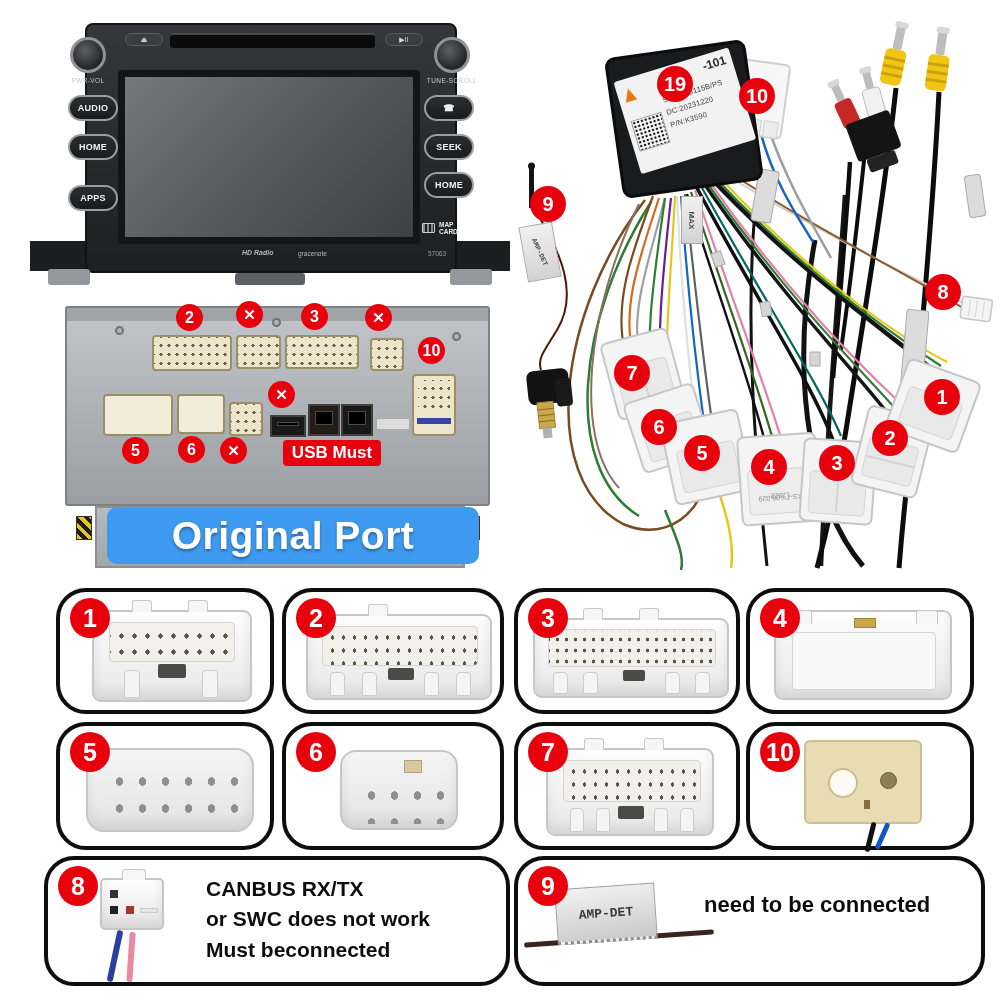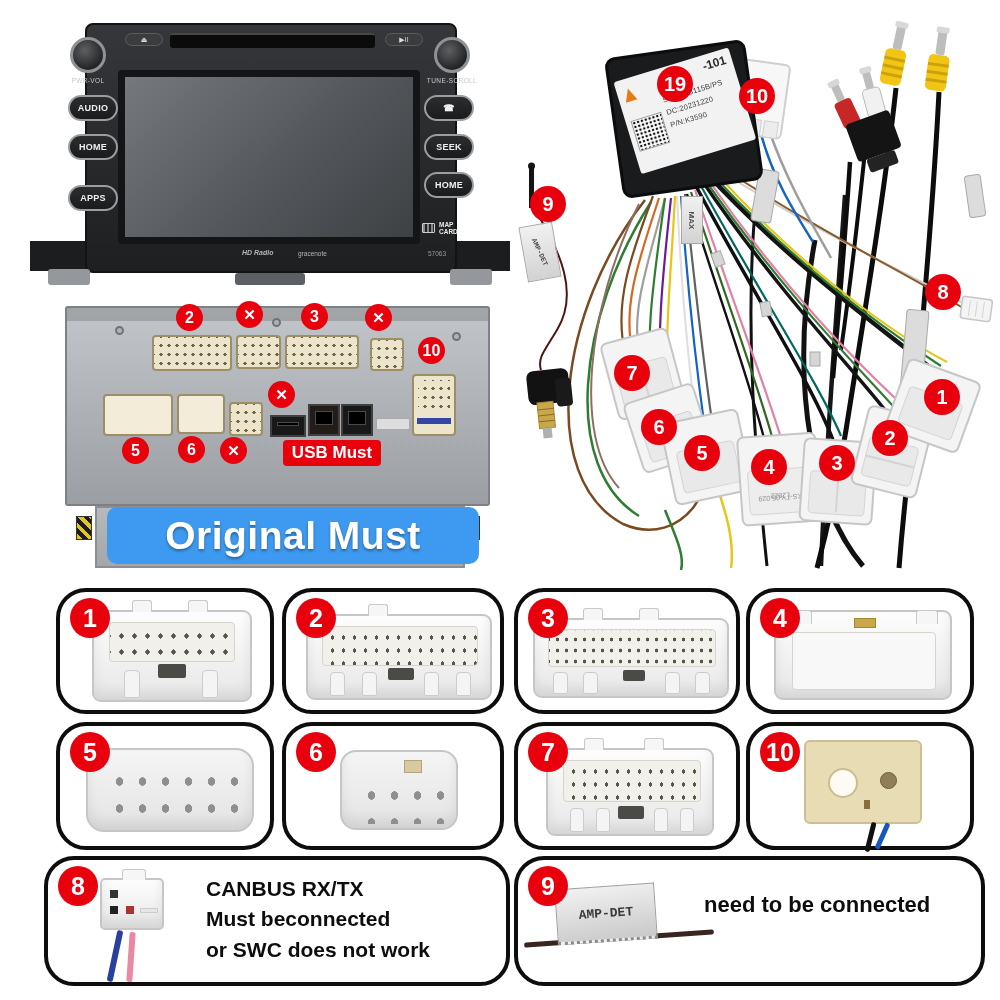--- a/index.html
+++ b/index.html
@@ -228,21 +228,21 @@
     <div class="usb-label">
         <span>USB Must</span>
       </div>
 
     <div class="rb-bracket">
       <div class="rb-hole"></div>
     </div>
     <div class="clip" style="left:36px; top:228px;"></div>
     <div class="clip" style="left:424px; top:228px;"></div>
     <div class="banner">
-        <span>Original Must</span>
+        <span>Original Port</span>
       </div>
   </div>
 
   <div class="abs harness">
     <svg width="485" height="566" viewBox="0 0 485 566">
 
       <path d="M130,190 C44,300 22,468 108,514 C168,540 212,472 184,422" fill="none" stroke="#7a4a21" stroke-width="2.5"></path>
       <path d="M136,192 C62,308 46,458 124,506" fill="none" stroke="#2e7d32" stroke-width="2.5"></path>
       <path d="M124,194 C72,298 58,428 104,478" fill="none" stroke="#8d6e63" stroke-width="2"></path>
       <path d="M240,200 C230,320 240,440 252,556" fill="none" stroke="#111" stroke-width="3"></path>
@@ -563,22 +563,22 @@
       <div class="tab" style="left:20px; top:-11px; width:24px; height:11px;"></div>
       <div style="position:absolute; left:8px; top:10px; width:8px; height:8px; background:#333;"></div>
       <div style="position:absolute; left:8px; top:26px; width:8px; height:8px; background:#222;"></div>
       <div style="position:absolute; left:24px; top:26px; width:8px; height:8px; background:#a33;"></div>
       <div style="position:absolute; left:38px; top:28px; width:18px; height:5px; background:#e6e6e6; border:1px solid #ccc;"></div>
     </div>
     <div class="wirestub" style="left:64px; top:70px; width:6px; height:52px; background:#2b3f9e; transform:rotate(12deg);"></div>
     <div class="wirestub" style="left:80px; top:72px; width:6px; height:50px; background:#e88aa4; transform:rotate(4deg);"></div>
     <div class="note-text" style="left:158px; top:14px; font-size:21px; line-height:1.45;">
       <div>CANBUS RX/TX</div>
+      <div>or SWC does not work</div>
       <div>Must beconnected</div>
-      <div>or SWC does not work</div>
     </div>
   </div>
 
   <div class="gbox" style="left:514px; top:856px; width:471px; height:130px;">
     <div class="badge b40" style="left:10px; top:6px;">
         <span>9</span>
       </div>
     <div class="wirestub" style="left:6px; top:76px; width:190px; height:5px; background:#3a2420; transform:rotate(-4deg);"></div>
     <div class="flag" style="left:38px; top:26px; width:100px; height:56px; transform:rotate(-4deg);">
       <span class="mono" style="font-size:13px; font-weight:700; color:#3a3a3a;">AMP-DET</span>

